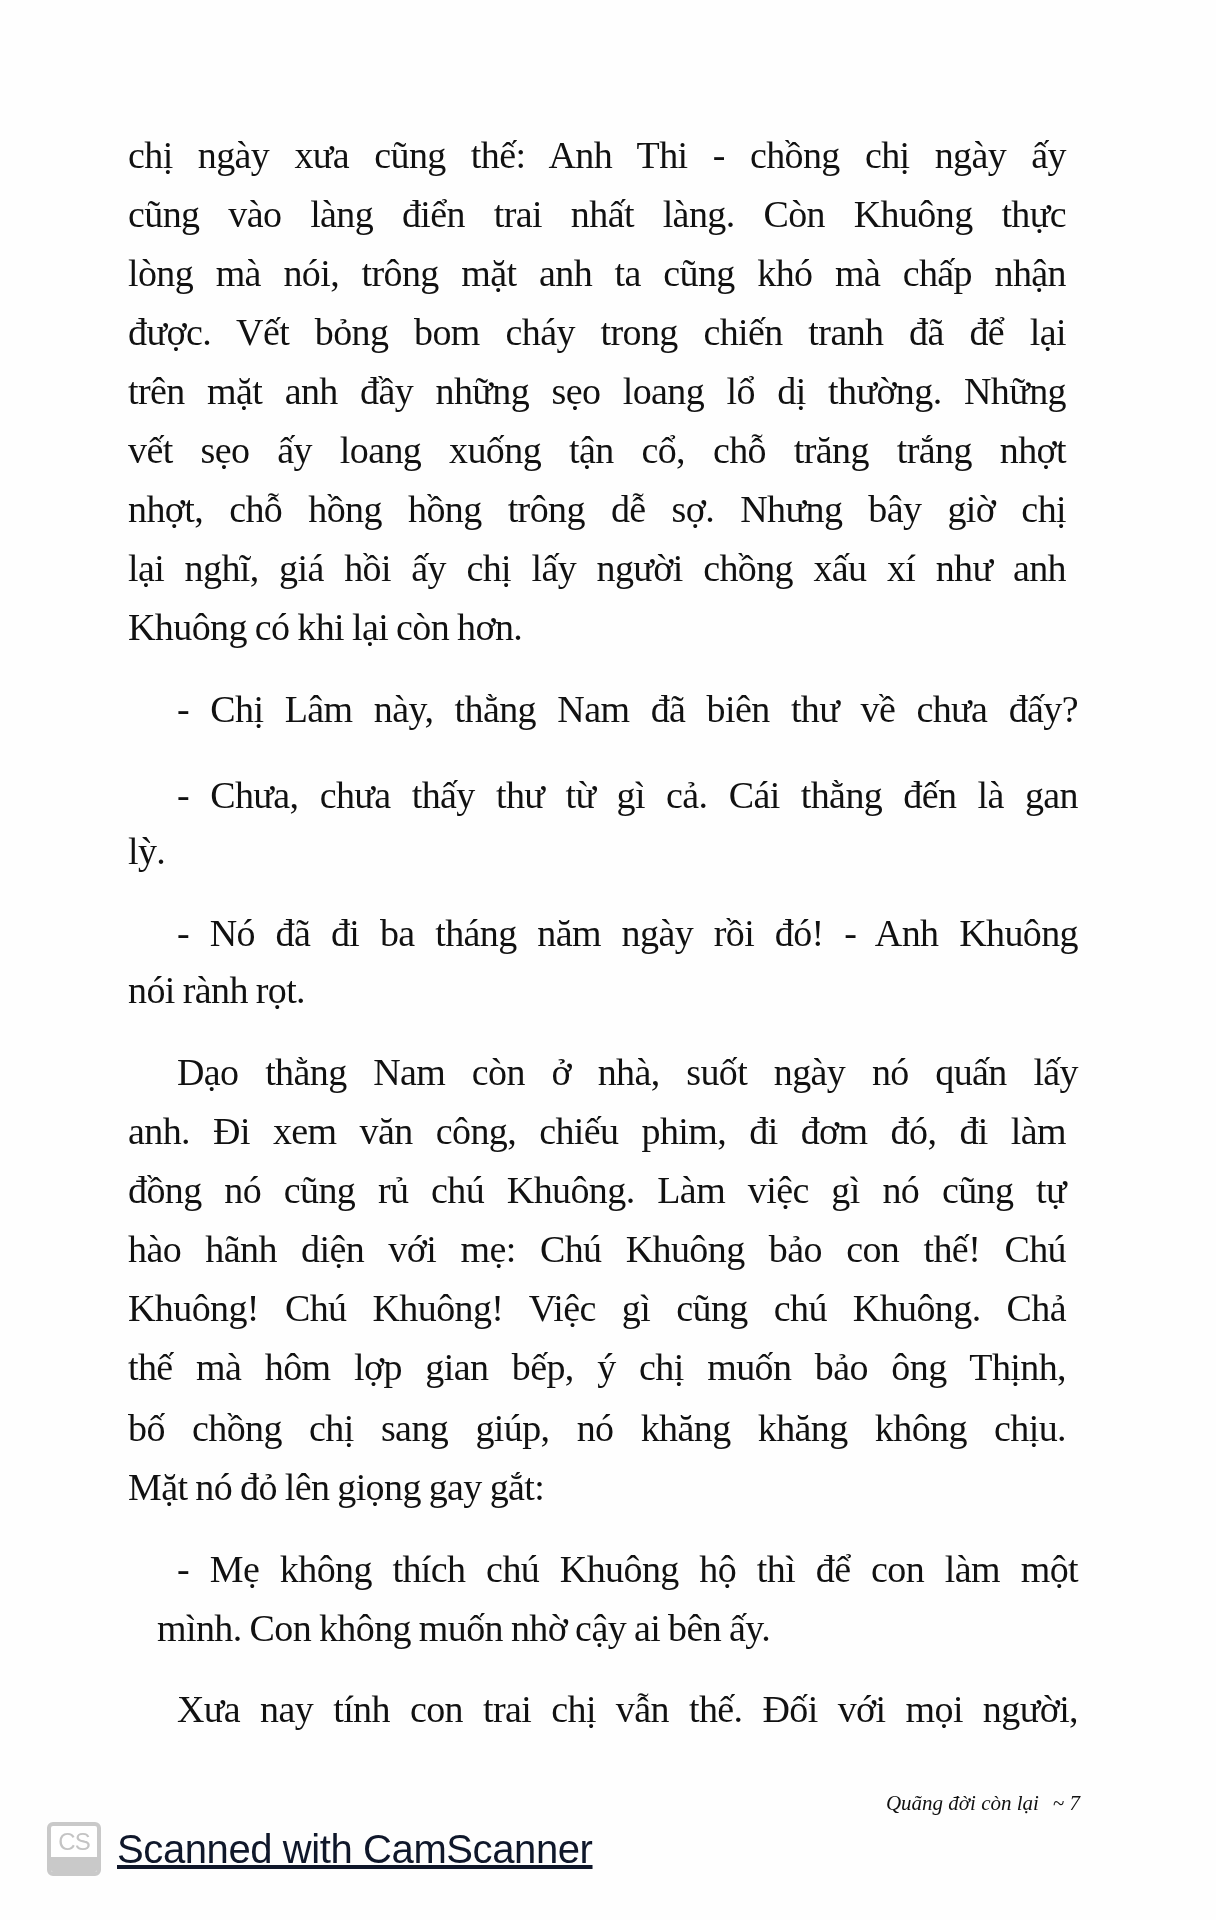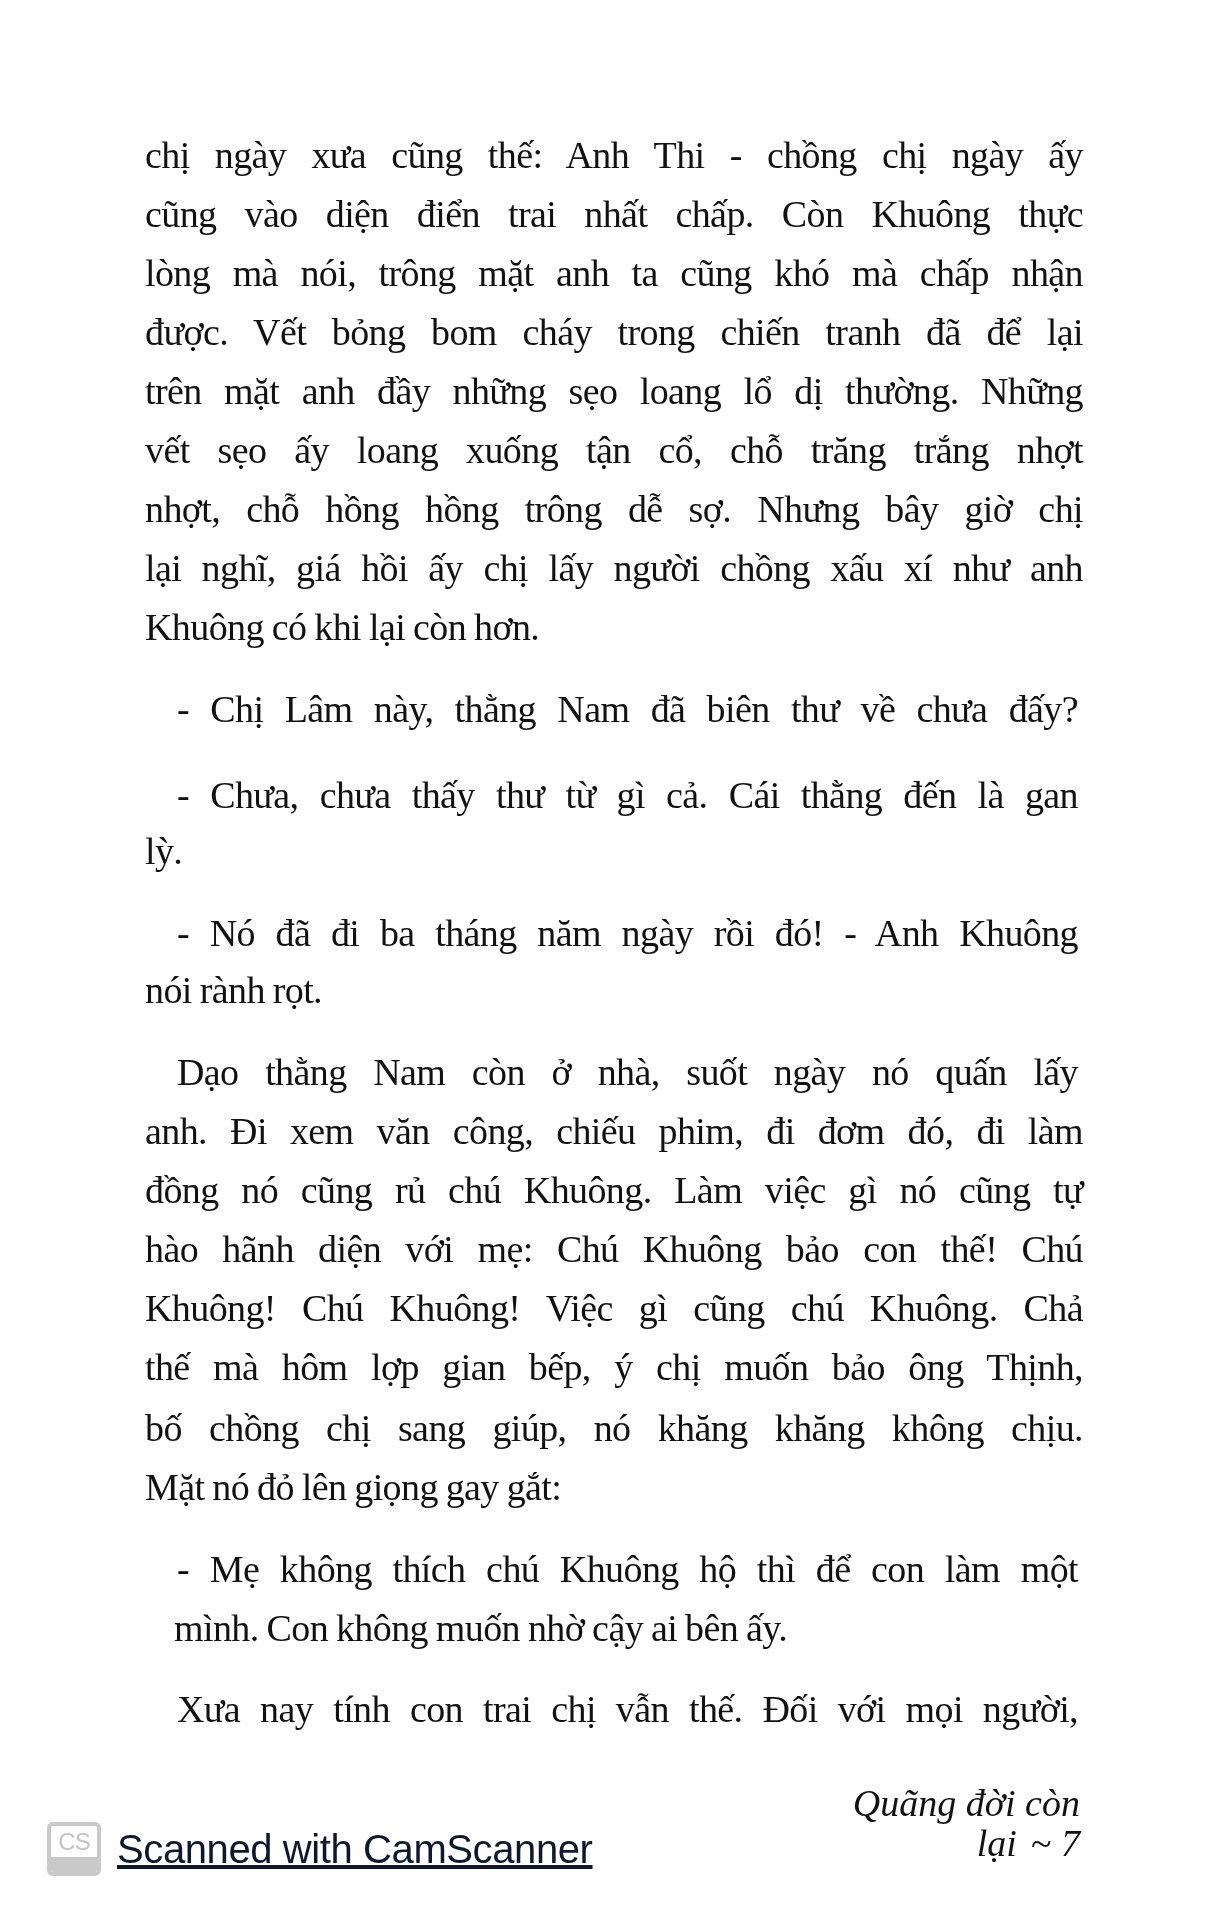--- a/index.html
+++ b/index.html
@@ -3,21 +3,21 @@
 <meta charset="utf-8">
 <style>
   html, body { margin: 0; padding: 0; }
   body {
     width: 1216px; height: 1920px; position: relative; overflow: hidden;
     background: #ffffff;
   }
   .page { position: absolute; left: 0; top: 0; width: 1216px; height: 1920px; background: #fefefe; }
   .line {
     position: absolute;
-    left: 145px;
+    left: 128px;
     width: 938px;
     height: 59px;
     line-height: 59px;
     font-family: "Liberation Serif", "DejaVu Serif", serif;
     font-size: 38px;
     color: #111111;
     text-align: justify;
     text-align-last: justify;
     letter-spacing: -0.6px;
     word-spacing: -1px;
@@ -25,21 +25,21 @@
     overflow: visible;
   }
   .line.last { text-align-last: left; }
   .line.indent { left: 177px; width: 901px; }
   .footer {
     position: absolute;
     left: 770px; top: 1783px;
     width: 310px; text-align: right;
     font-family: "Liberation Serif", "DejaVu Serif", serif;
     font-style: italic;
-    font-size: 38px;
+    font-size: 21px;
     line-height: 40px;
     color: #111111;
   }
   .footer .sep { margin-left: 14px; font-style: normal; }
   .watermark {
     position: absolute; left: 47px; top: 1820px;
     height: 58px; display: flex; align-items: center;
   }
   .cs-logo {
     width: 54px; height: 54px; border: 4px solid #c9c9c9; border-radius: 6px;
@@ -58,21 +58,21 @@
     line-height: 58px;
     text-decoration: underline;
   }
 </style>
 </head>
 <body>
 
 <div class="page">
   <div id="body-text">
       <div class="line" style="top: 126px;">chị ngày xưa cũng thế: Anh Thi - chồng chị ngày ấy</div>
-      <div class="line" style="top: 185px;">cũng vào diện điển trai nhất chấp. Còn Khuông thực</div>
+      <div class="line" style="top: 185px;">cũng vào làng điển trai nhất làng. Còn Khuông thực</div>
       <div class="line" style="top: 244px;">lòng mà nói, trông mặt anh ta cũng khó mà chấp nhận</div>
       <div class="line" style="top: 303px;">được. Vết bỏng bom cháy trong chiến tranh đã để lại</div>
       <div class="line" style="top: 362px;">trên mặt anh đầy những sẹo loang lổ dị thường. Những</div>
       <div class="line" style="top: 421px;">vết sẹo ấy loang xuống tận cổ, chỗ trăng trắng nhợt</div>
       <div class="line" style="top: 480px;">nhợt, chỗ hồng hồng trông dễ sợ. Nhưng bây giờ chị</div>
       <div class="line" style="top: 539px;">lại nghĩ, giá hồi ấy chị lấy người chồng xấu xí như anh</div>
       <div class="line last" style="top: 598px;">Khuông có khi lại còn hơn.</div>
       <div class="line indent" style="top: 680px;">- Chị Lâm này, thằng Nam đã biên thư về chưa đấy?</div>
       <div class="line indent" style="top: 766px;">- Chưa, chưa thấy thư từ gì cả. Cái thằng đến là gan</div>
       <div class="line last" style="top: 822px;">lỳ.</div>

